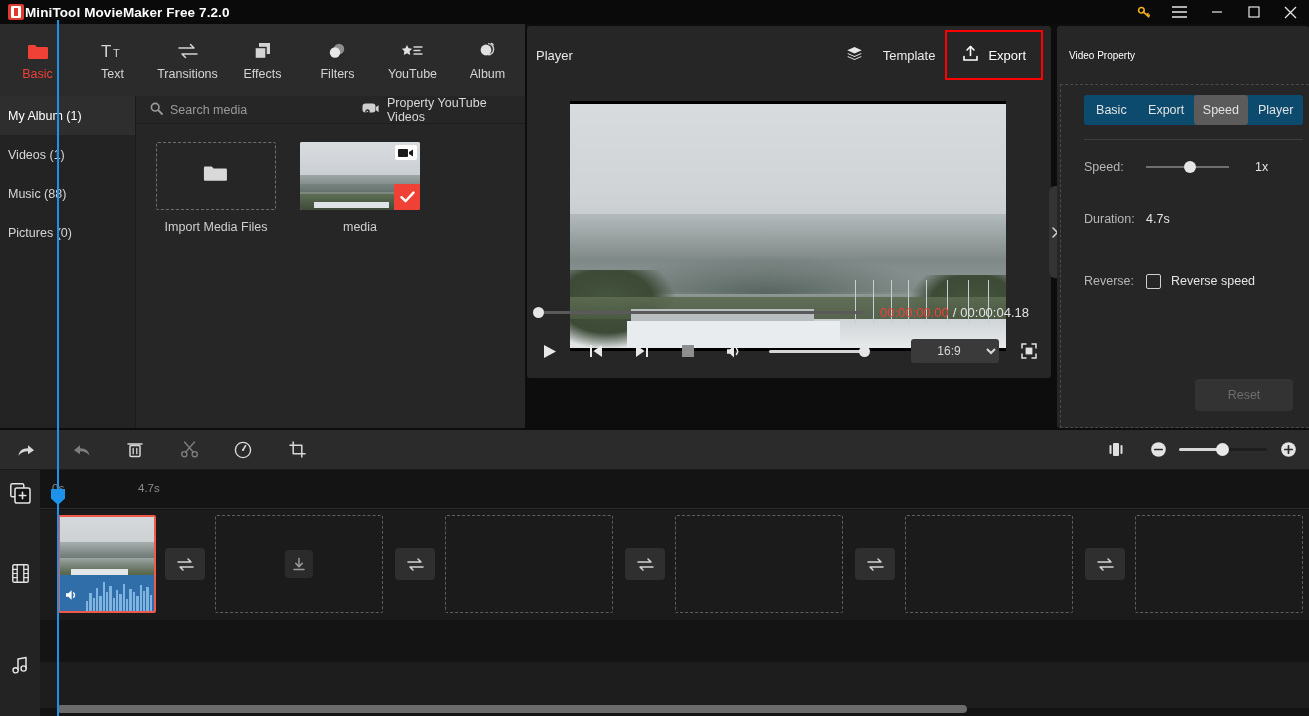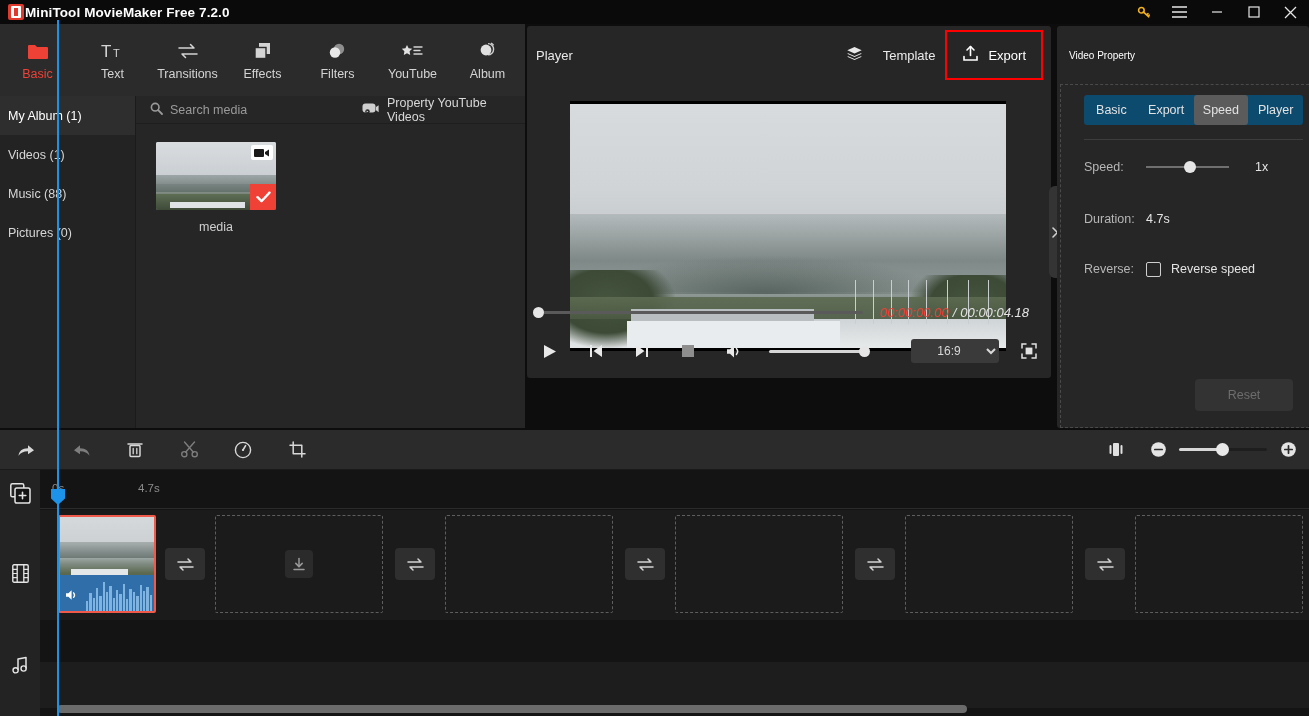--- a/index.html
+++ b/index.html
@@ -139,21 +139,21 @@
     background: radial-gradient(ellipse at 60% 40%, #46553e 0%, #3c4a36 48%, rgba(60,74,54,0) 72%); }
   .vid .treeline { position:absolute; left:0; top:79%; right:0; height:9%;
     background: linear-gradient(to bottom,#5d6b52,#4c5a44); opacity:.92; }
   .vid .wall { position:absolute; left:13%; bottom:0; width:53%; height:11%; background:#e9ecee; }
   .vid .wall2 { position:absolute; left:14%; bottom:11%; width:42%; height:5%; background:#b9bfc1; }
   .vid .road { position:absolute; left:62%; bottom:0; right:0; height:12%;
     background: linear-gradient(to bottom,#cfd4d6,#e7eaeb); }
   .vid .poles { position:absolute; left:64%; top:72%; right:2%; height:18%; }
   .vid .poles i { position:absolute; bottom:0; width:1px; height:100%; background:#c9ced0; }
 
-  .seek-row { position: absolute; left: 0; bottom: 55px; width: 100%; height: 22px; display:flex; align-items:center;font-style:italic; }
+  .seek-row { position: absolute; left: 0; bottom: 55px; width: 100%; height: 22px; display:flex; align-items:center; }
   .seek-track { position: relative; margin-left: 11px; width: 325px; height: 3px; background: #5a5a5a; border-radius: 2px; }
   .seek-knob { position: absolute; left: -5px; top: -4px; width: 11px; height: 11px; border-radius: 50%; background:#e6e6e6; }
   .time-cur { color: #ef4136; font-size: 13px; margin-left: 17px; }
   .time-sep { color: #e4e4e4; font-size: 13px; margin: 0 4px; }
   .time-tot { color: #e4e4e4; font-size: 13px; }
 
   .ctrl-row { position: absolute; left: 0; bottom: 12px; width: 100%; height: 30px; display: flex; align-items: center; gap: 12px; }
   .ctrl-btn { width: 34px; height: 30px; display: flex; align-items: center; justify-content: center; color:#e2e2e2; }
   .ctrl-btn:first-child { margin-left: 6px; }
   .vol-track { position: relative; width: 96px; height: 3px; background: #d6d6d6; border-radius: 2px; margin-left: 6px; }
@@ -174,21 +174,21 @@
   .prop-title { color: #ffffff; font-size: 10px; margin-left: 12px; }
   .prop-body { position: absolute; left: 3px; top: 58px; right: 0; bottom: 0; border: 1px dashed #4a4a4a; border-right:0; }
   .tabs { display: flex; margin: 10px 0 0 23px; background: #0c4a6e; border-radius: 3px; width: 219px; }
   .tab { flex: 1; height: 30px; display: flex; align-items: center; justify-content: center;
          color: #e2e2e2; font-size: 12.5px; border-radius: 3px; }
   .tab.active { background: #5b5b5b; }
   .prop-sep { margin: 14px 0 0 23px; width: 219px; height: 1px; background: #3d3d3d; }
   .prop-row { display: flex; align-items: center; margin: 0 0 0 23px; height: 30px; }
   .prop-row.r1 { margin-top: 12px; }
   .prop-row.r2 { margin-top: 22px; }
-  .prop-row.r3 { margin-top: 20px; }
+  .prop-row.r3 { margin-top: 32px; }
   .prop-lbl { color: #b6b6b6; font-size: 12.5px; width: 62px; }
   .sp-track { position: relative; width: 83px; height: 2px; background: #6f6f6f; }
   .sp-knob { position: absolute; left: 38px; top: -5px; width: 12px; height: 12px; border-radius: 50%; background:#e6e6e6; }
   .sp-val { color: #e4e4e4; font-size: 12.5px; margin-left: 26px; }
   .prop-val { color: #e4e4e4; font-size: 12.5px; }
   .cb {
     width: 15px; height: 15px; border: 1px solid #cfcfcf; border-radius: 2px; background: transparent;
     display: inline-block;
   }
   .cb-lbl { color: #e4e4e4; font-size: 12.5px; margin-left: 10px; }
@@ -394,20 +394,30 @@
                 <path d="M14 5l2.6-1.8v7L14 8.2z" fill="#cfcfcf"></path>
                 <circle cx="5.5" cy="9.5" r="2.2" fill="#262626"></circle>
                 <path d="M4.6 8.4v2.2l1.9-1.1z" fill="#cfcfcf"></path>
               </svg>
           </span>
           <span>Property YouTube Videos</span>
         </div>
       </div>
 
       <div class="media-grid">
+        <div class="media-cell">
+          <div class="import-box">
+            <span>
+              <svg width="26" height="20" viewBox="0 0 26 20">
+                  <path d="M1 4a1.2 1.2 0 0 1 1.2-1.2h7.3l2 2h13.3A1.2 1.2 0 0 1 26 6v11a1.2 1.2 0 0 1-1.2 1.2H2.2A1.2 1.2 0 0 1 1 17z" fill="#d9d9d9" transform="scale(0.92)"></path>
+                </svg>
+            </span>
+          </div>
+          <div class="media-label">Import Media Files</div>
+        </div>
 
         <div class="media-cell">
           <div class="thumb-box">
             <div class="sky"></div>
             <div class="hills"></div>
             <div class="trees"></div>
             <div class="bldg"></div>
             <div class="vid-badge">
               <svg width="16" height="10" viewBox="0 0 16 10">
                   <rect x="0" y="1" width="10" height="8" rx="1" fill="#1a1a1a"></rect>

